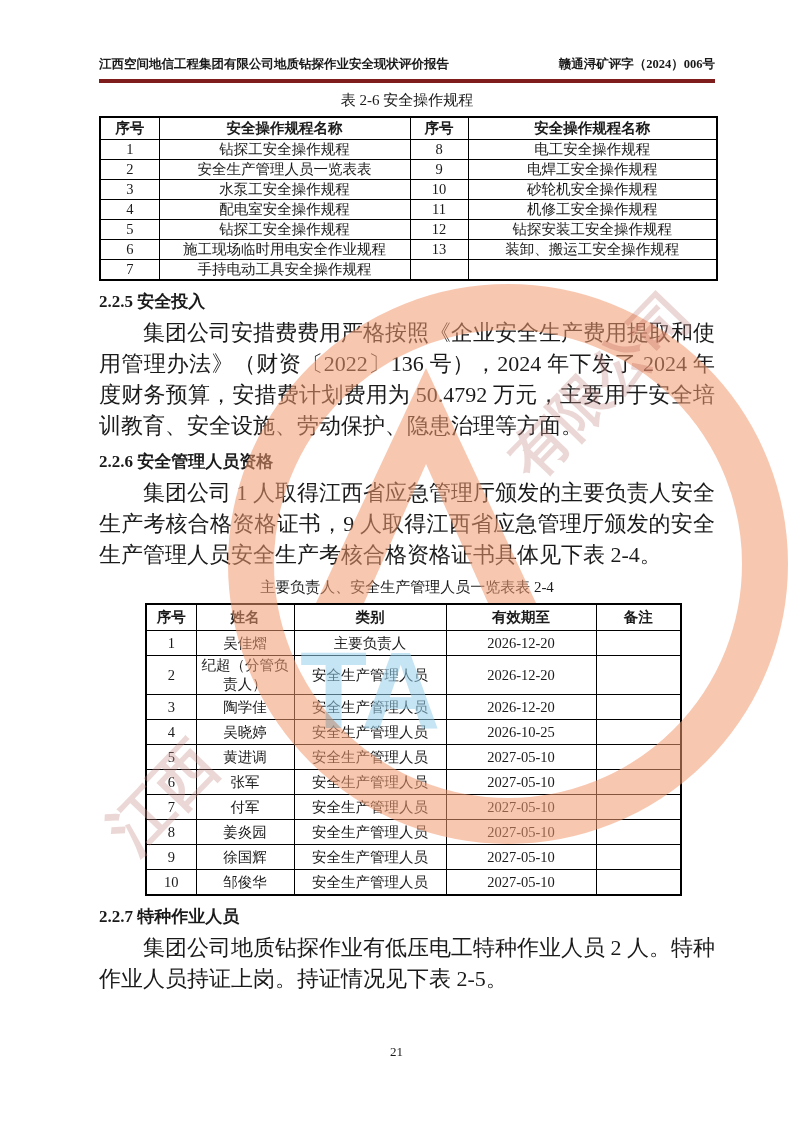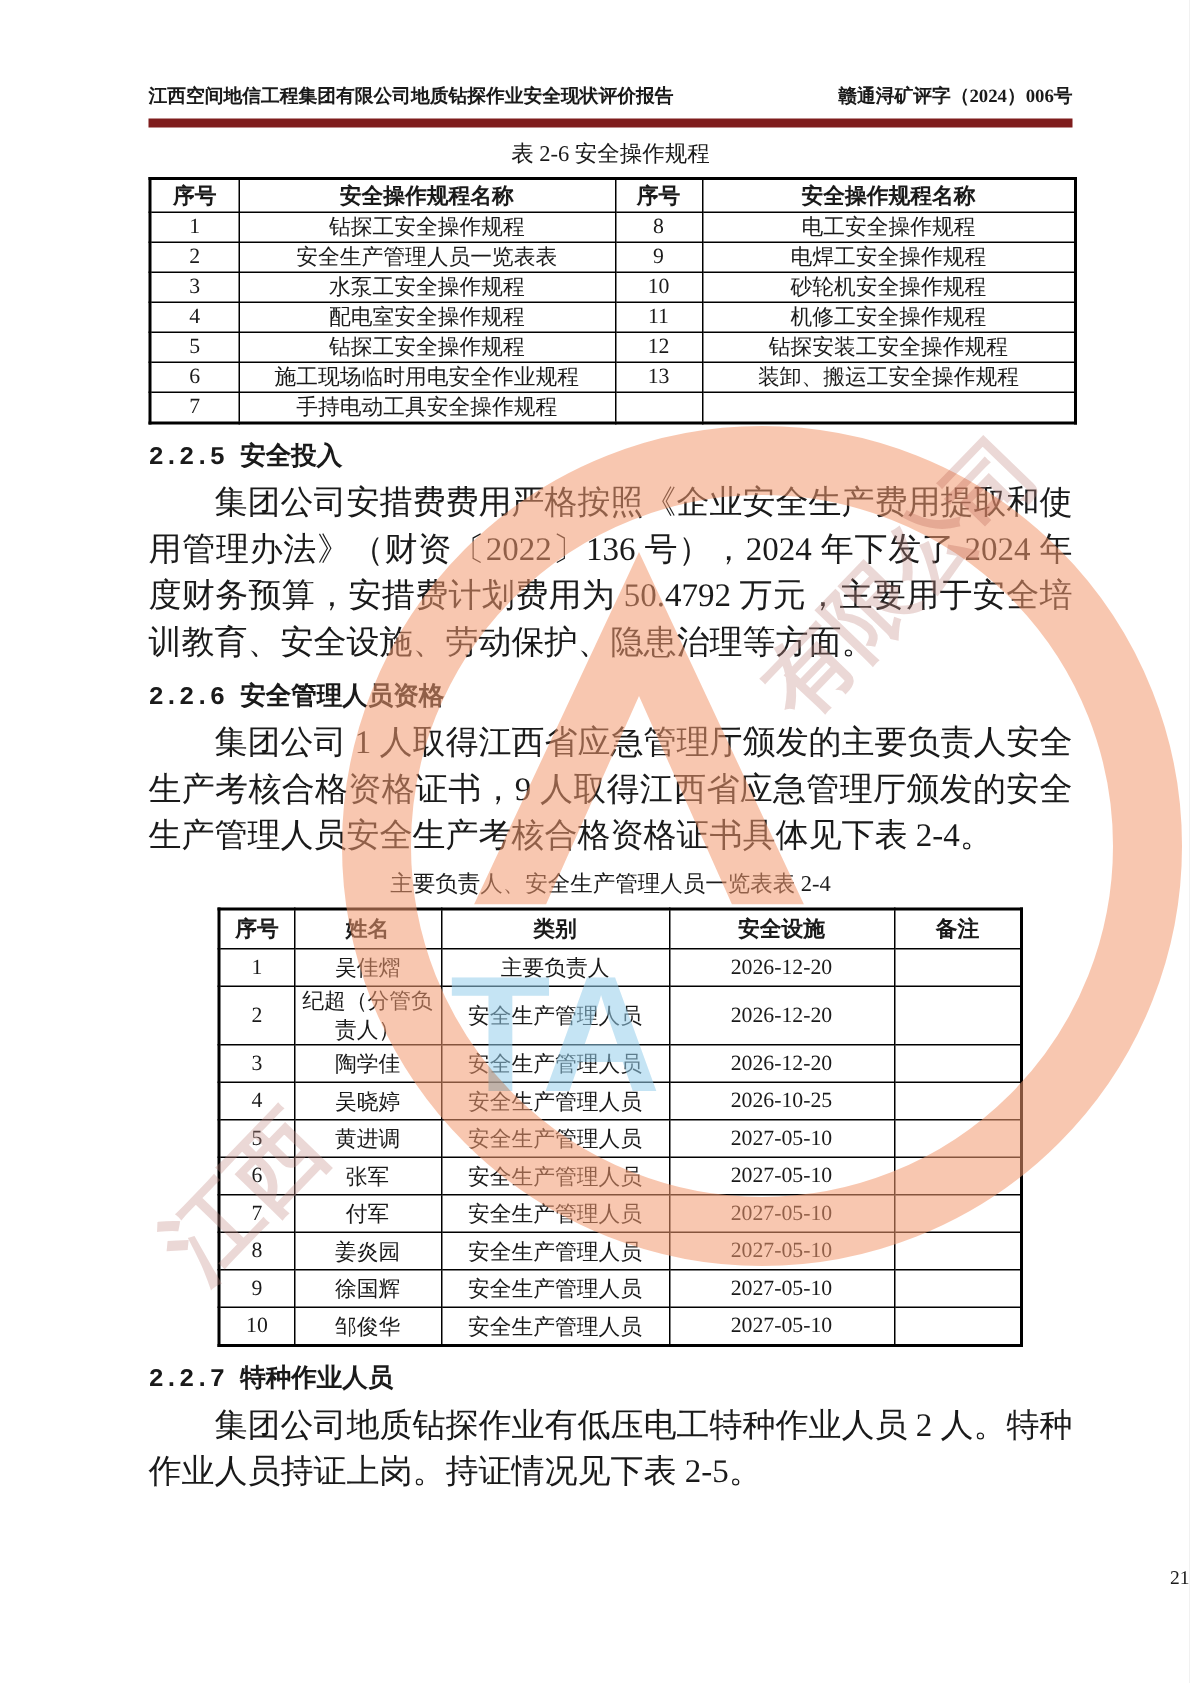--- a/index.html
+++ b/index.html
@@ -11,44 +11,44 @@
     overflow: hidden;
     color: #1a1a1a;
     font-family: "Liberation Serif", "DejaVu Serif", serif;
   }
   .content { position: relative; z-index: 1; padding: 56px 78px 0 99px; }
 
   
   .doc-header {
     display: flex; justify-content: space-between; align-items: flex-end;
     font-size: 12.5px; font-weight: bold;
-    padding-bottom: 6px; border-bottom: 6px solid #7f1d1d;
+    padding-bottom: 6px; border-bottom: 4px solid #7f1d1d;
   }
   
   .tbl-title { text-align: center; font-weight: normal; font-size: 15px; margin: 8px 0 6px 0; }
 
   table { border-collapse: collapse; table-layout: fixed; }
   .t26 { width: 617px; margin: 0 auto 0 0; border: 2px solid #000; }
   .t26 th, .t26 td { border: 1px solid #000; height: 19px; padding: 0 2px; text-align: center; font-size: 14.5px; overflow: hidden; white-space: nowrap; }
   .t26 th { font-weight: bold; height: 21px; }
 
   .t24 { width: 535px; margin: 0 0 0 46px; border: 2px solid #000; }
   .t24 th, .t24 td { border: 1px solid #000; height: 24px; padding: 0 2px; text-align: center; font-size: 14.5px; }
   .t24 th { font-weight: bold; height: 25px; }
 
   .sec-h {
-    font-family: Liberation Mono, monospace;
+    font-family: Liberation Serif, serif;
     font-weight: bold; font-size: 17px; margin: 9px 0 4px 0;
   }
   .para {
     font-size: 22px; line-height: 31px; text-align: justify;
     text-indent: 2em; margin: 0 0 2px 0;
   }
 
-  .page-num { position: absolute; left: 0; right: 0; bottom: 62px; text-align: right; font-size: 13px; z-index: 1; }
+  .page-num { position: absolute; left: 0; right: 0; bottom: 62px; text-align: center; font-size: 13px; z-index: 1; }
 
   
   .wm-layer { position: absolute; inset: 0; z-index: 2; pointer-events: none; }
   .wm { position: absolute; mix-blend-mode: multiply; }
   .wm-ring {
     left: 228px; top: 284px; width: 468px; height: 468px;
     border: 46px solid rgba(242,153,112,0.55); border-radius: 50%;
   }
   .wm-a { left: 316px; top: 368px; }
   .wm-blue {
@@ -164,21 +164,21 @@
           <col style="width:98px">
           <col style="width:152px">
           <col style="width:150px">
           <col style="width:85px">
         </colgroup>
       <thead>
           <tr>
             <th>序号</th>
             <th>姓名</th>
             <th>类别</th>
-            <th>安全设施</th>
+            <th>有效期至</th>
             <th>备注</th>
           </tr>
         </thead>
       <tbody>
           <tr>
             <td>1</td>
             <td>吴佳熠</td>
             <td>主要负责人</td>
             <td>2026-12-20</td>
             <td></td>

